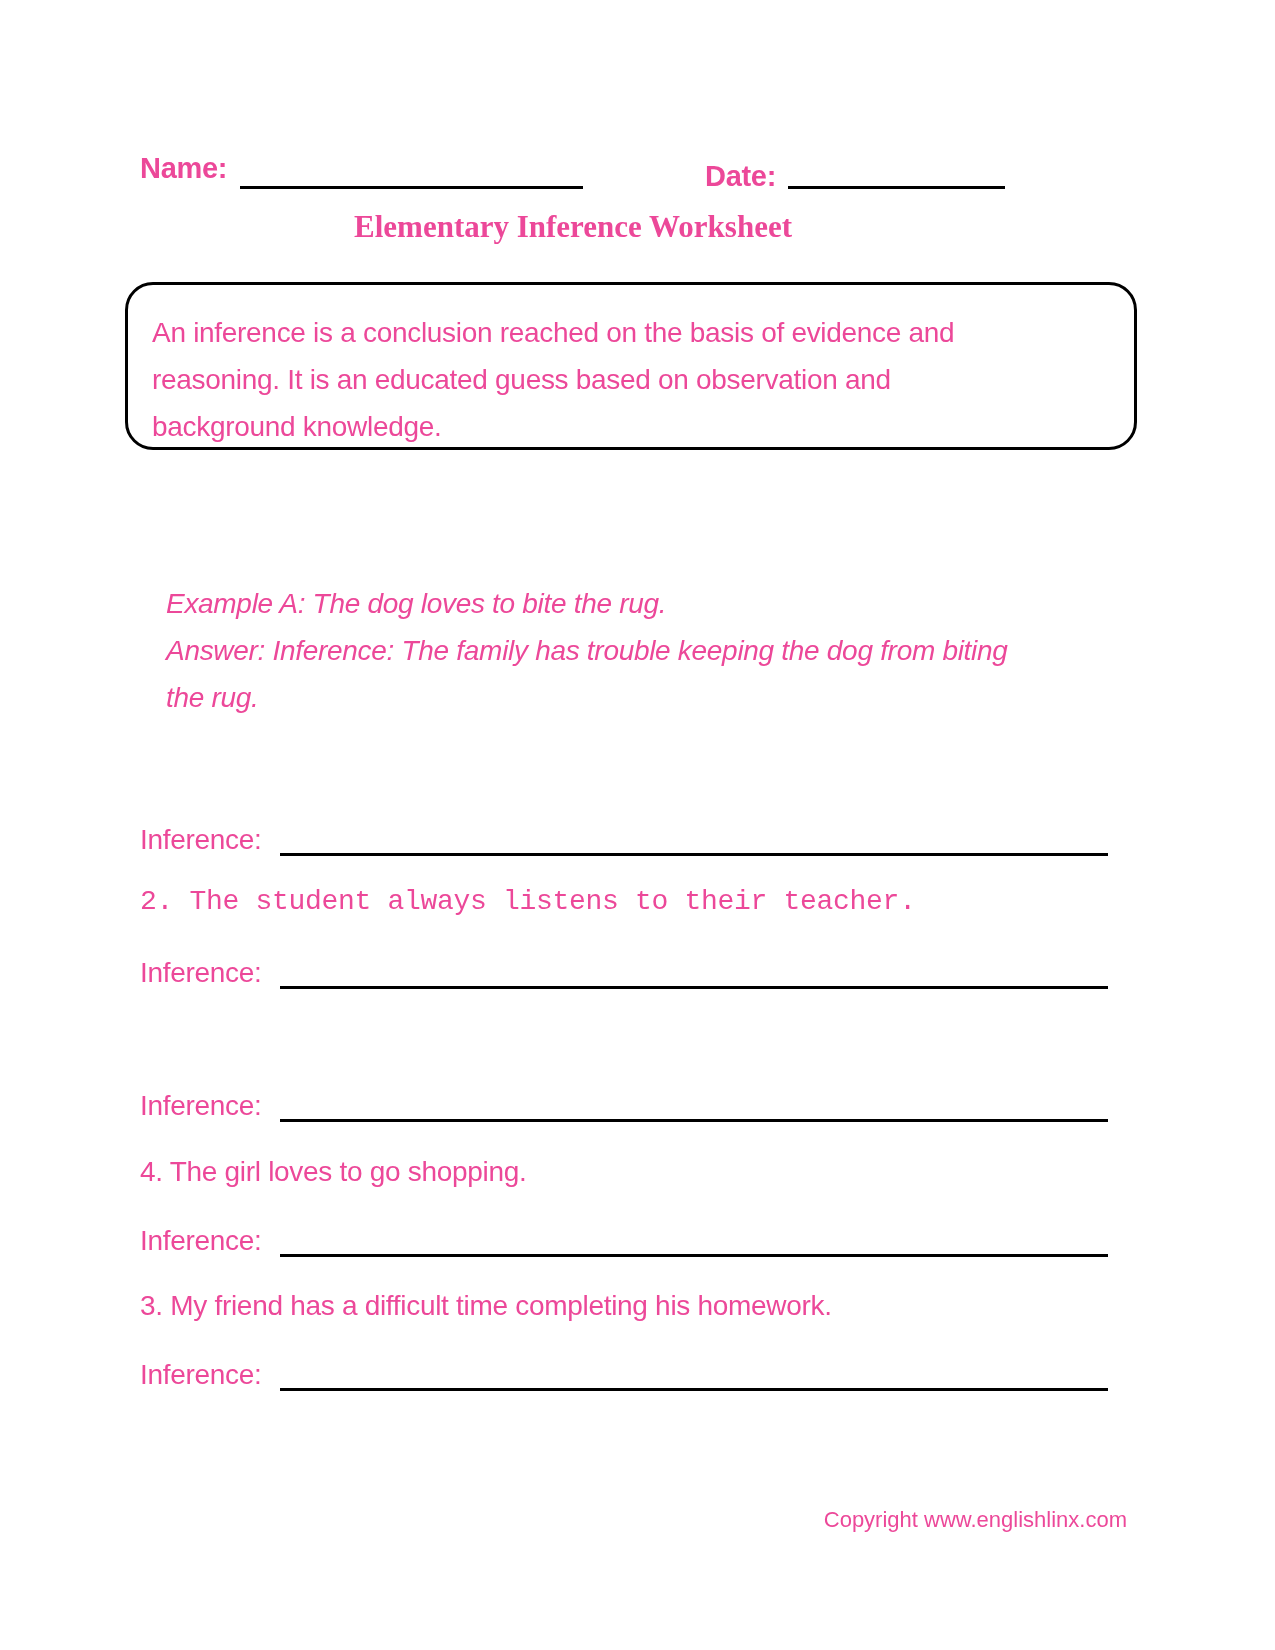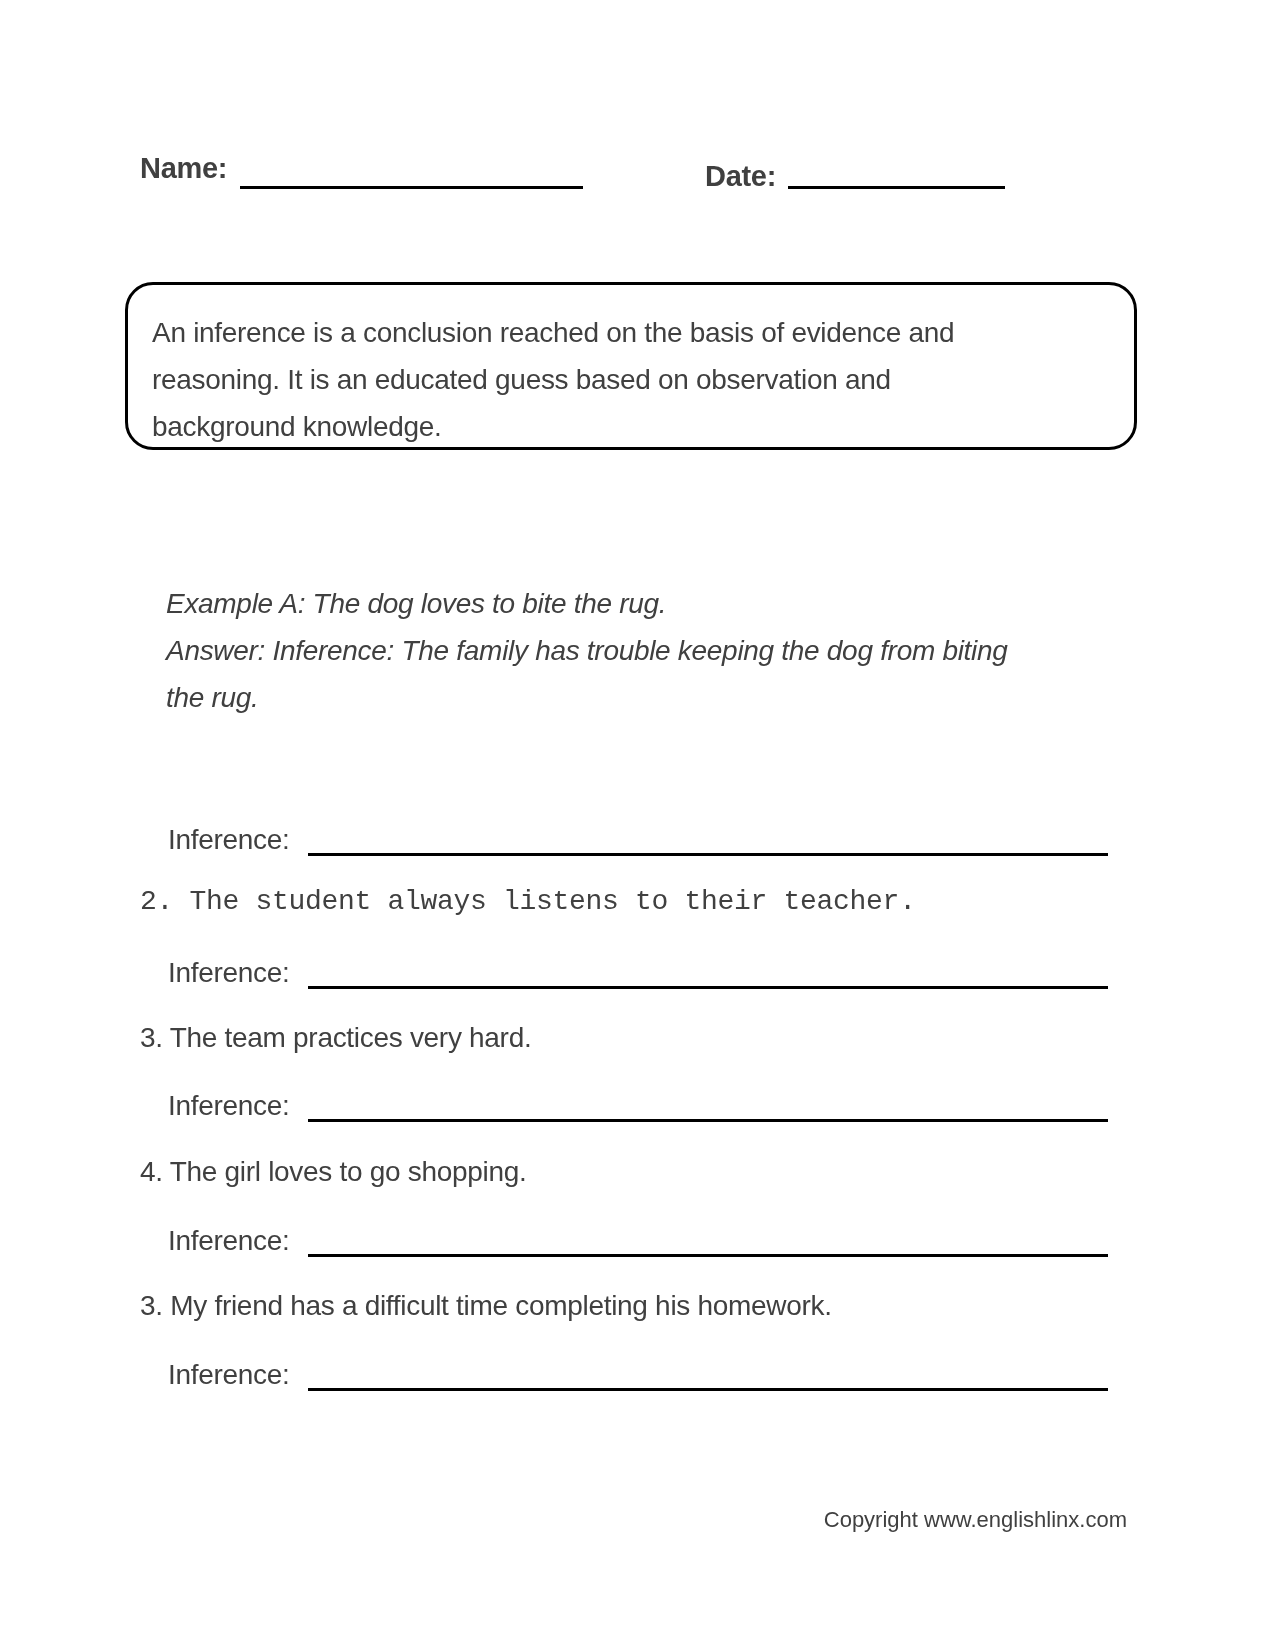--- a/index.html
+++ b/index.html
@@ -5,21 +5,21 @@
   html, body {
     margin: 0;
     padding: 0;
     background: #ffffff;
   }
   .page {
     position: relative;
     width: 1275px;
     height: 1650px;
     background: #ffffff;
-    color: #404040;
+    color: #ec4899;
     font-family: "Liberation Sans", sans-serif;
     overflow: hidden;
   }
   .abs { position: absolute; }
 
   
   .hdr-label {
     font-size: 29px;
     font-weight: bold;
     line-height: 36px;
@@ -88,21 +88,20 @@
     left: 140px;
     width: 968px;
     display: flex;
     align-items: flex-start;
   }
   .inf-label {
     font-size: 28px;
     line-height: 36px;
     letter-spacing: -0.3px;
     flex: 0 0 auto;
-    margin-left: 28px;
   }
   .inf-line {
     flex: 1 1 auto;
     height: 31px;
     border-bottom: 3px solid #000000;
     margin-left: 18px;
   }
 
   
   .copyright {
@@ -118,20 +117,21 @@
 <body>
 
 <div class="page">
 
   <div class="abs hdr-label" style="left:140px; top:150px;">Name:</div>
   <div class="abs blank-line" style="left:240px; top:160px; width:343px;"></div>
 
   <div class="abs hdr-label" style="left:705px; top:158px;">Date:</div>
   <div class="abs blank-line" style="left:788px; top:160px; width:217px;"></div>
 
+  <div class="abs title">Elementary Inference Worksheet</div>
 
   <div class="abs def-box">
     <div class="body-text">An inference is a conclusion reached on the basis of evidence and
 reasoning. It is an educated guess based on observation and
 background knowledge.</div>
   </div>
 
 
   <div class="abs example body-text">Example A: The dog loves to bite the rug.
 Answer: Inference: The family has trouble keeping the dog from biting
@@ -141,21 +141,20 @@
     <span class="inf-label">Inference:</span>
     <span class="inf-line"></span>
   </div>
 
   <div class="abs q-text" style="top:884px;font-family:Liberation Mono, monospace;">2. The student always listens to their teacher.</div>
   <div class="abs inf-row" style="top:955px;">
     <span class="inf-label">Inference:</span>
     <span class="inf-line"></span>
   </div>
 
-  <div class="abs q-text" style="top:1020px;">3. The team practices very hard.</div>
   <div class="abs inf-row" style="top:1088px;">
     <span class="inf-label">Inference:</span>
     <span class="inf-line"></span>
   </div>
 
   <div class="abs q-text" style="top:1154px;">4. The girl loves to go shopping.</div>
   <div class="abs inf-row" style="top:1223px;">
     <span class="inf-label">Inference:</span>
     <span class="inf-line"></span>
   </div>

